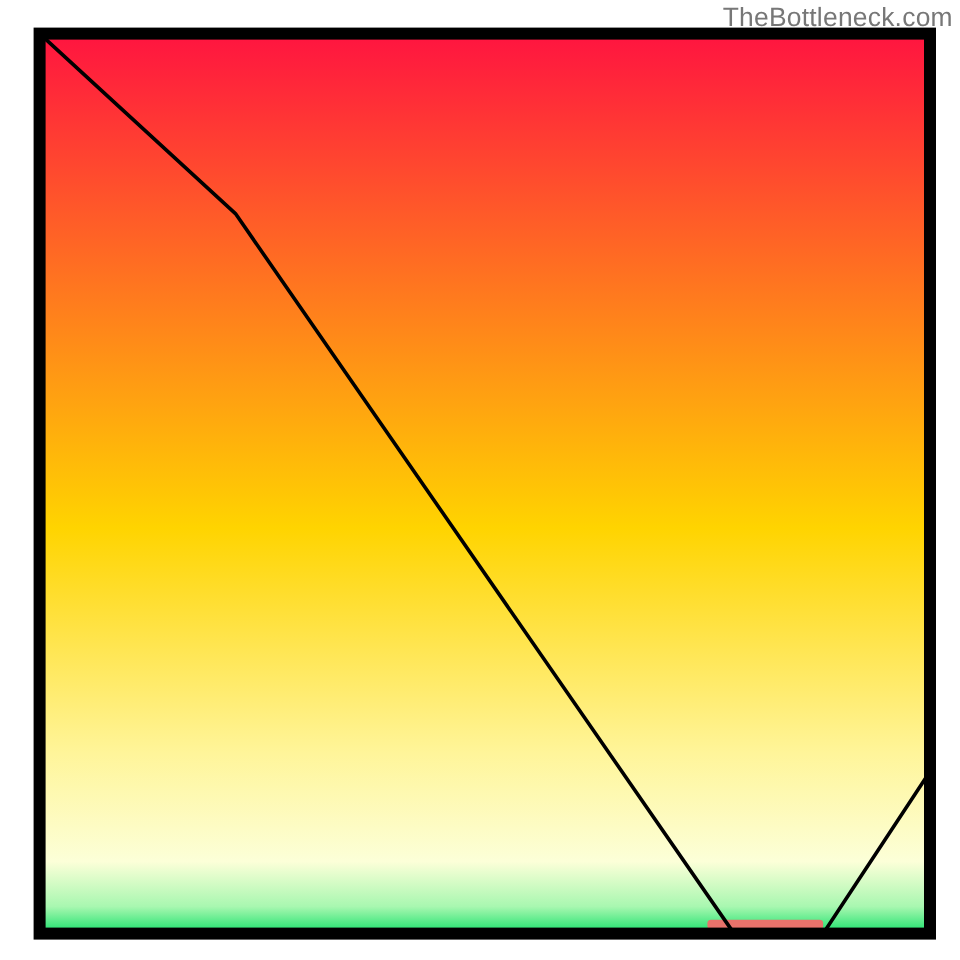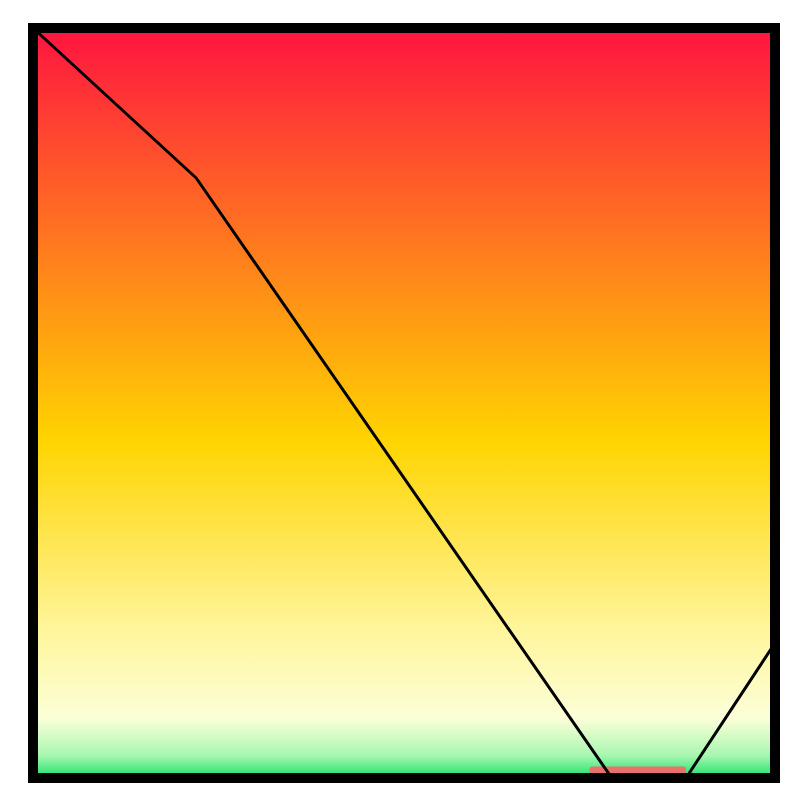--- a/index.html
+++ b/index.html
@@ -27,20 +27,21 @@
   svg.chart {
     position: absolute;
     top: 0;
     left: 0;
   }
 </style>
 </head>
 <body>
 
 <div class="page">
+  <div class="attribution">TheBottleneck.com</div>
 
   <svg class="chart" width="800" height="800">
     <defs>
       <linearGradient id="bg-grad" x1="0" y1="0" x2="0" y2="1">
           <stop offset="0%" stop-color="#ff1440"></stop>
           <stop offset="55.00000000000001%" stop-color="#ffd400"></stop>
           <stop offset="80%" stop-color="#fff59a"></stop>
           <stop offset="92%" stop-color="#fcffd8"></stop>
           <stop offset="97%" stop-color="#a8f7b0"></stop>
           <stop offset="100%" stop-color="#16e06a"></stop>

